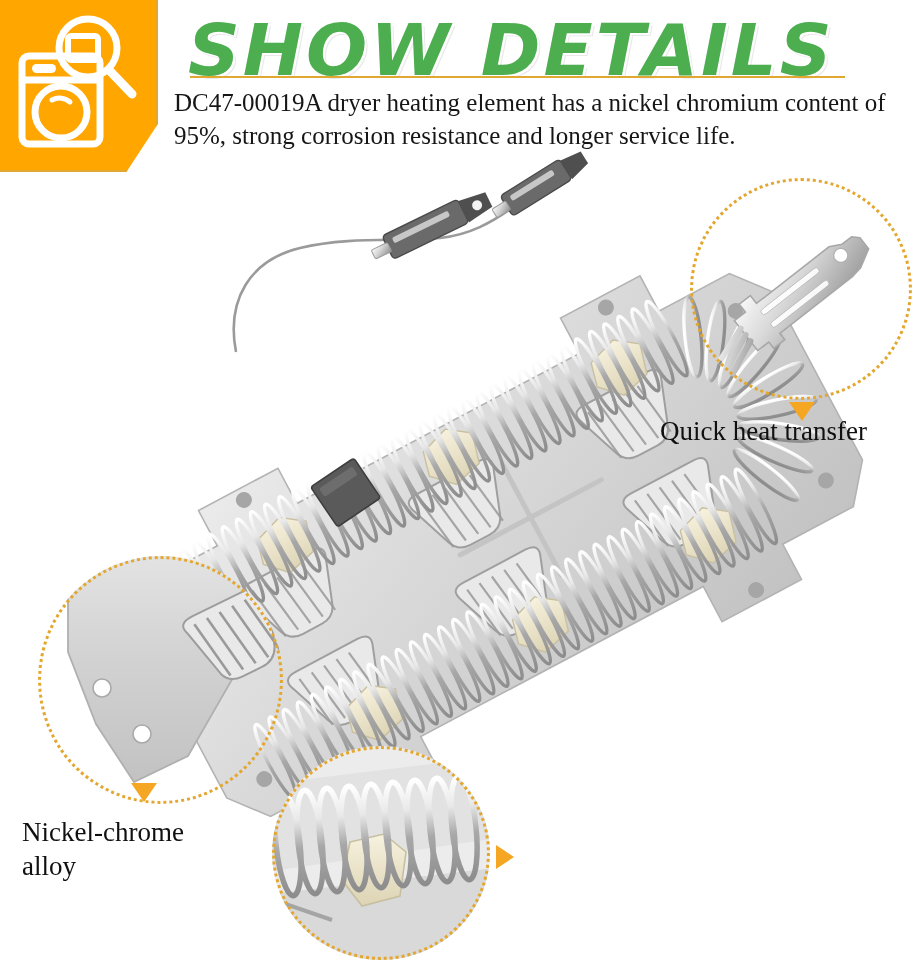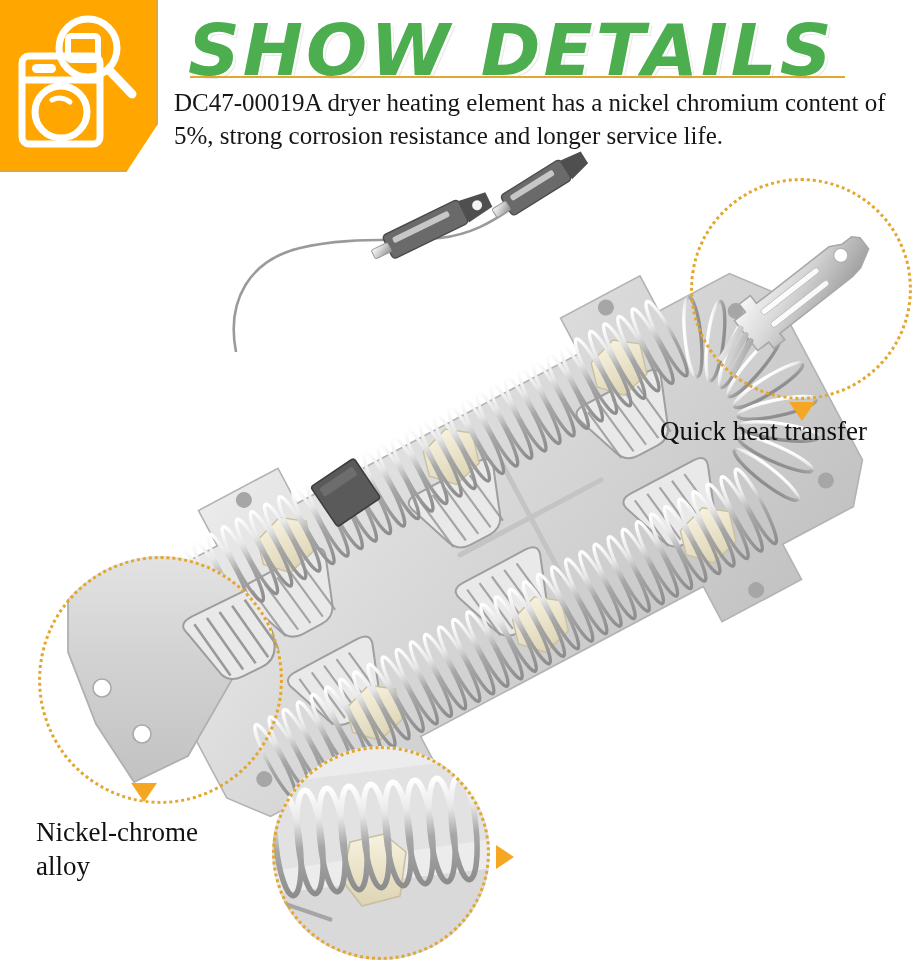--- a/index.html
+++ b/index.html
@@ -132,21 +132,21 @@
   .caption {
     position: absolute;
     font-family: "Liberation Serif", serif;
     font-size: 27px;
     line-height: 34px;
     color: #101010;
     text-align: left;
     white-space: pre-line;
   }
   .cap-quick { left: 660px; top: 414px; width: 258px; }
-  .cap-nickel{ left: 36px;  top: 815px; width: 246px; }
+  .cap-nickel{ left: 22px;  top: 815px; width: 246px; }
   .cap-high  { left: 518px; top: 842px; width: 260px; text-align: center; }
 </style>
 </head>
 <body>
 
 <div id="page">
 
   <svg class="stage" viewBox="0 0 918 960" aria-hidden="true">
     <defs>
       <linearGradient id="plateGrad" x1="0" y1="0" x2="1" y2="1">
@@ -435,15 +435,15 @@
 
         <circle cx="76" cy="34" r="29" fill="none" stroke="#ffffff" stroke-width="7"></circle>
         <rect x="56" y="22" width="30" height="24" rx="3" fill="none" stroke="#ffffff" stroke-width="6"></rect>
         <line x1="97" y1="56" x2="120" y2="80" stroke="#ffffff" stroke-width="9" stroke-linecap="round"></line>
       </svg>
     </div>
   </div>
 
   <div class="title">SHOW  DETAILS</div>
   <div class="title-rule"></div>
-  <div class="desc">DC47-00019A dryer heating element has a nickel chromium content of 5%, strong corrosion resistance and longer service life.</div>
+  <div class="desc">DC47-00019A dryer heating element has a nickel chromium content of 95%, strong corrosion resistance and longer service life.</div>
 
 </div>
 
 </body></html>

